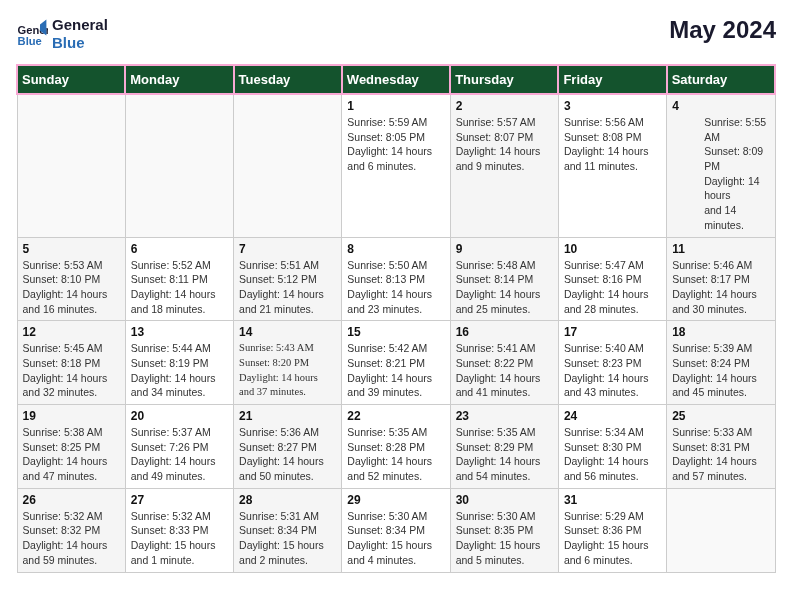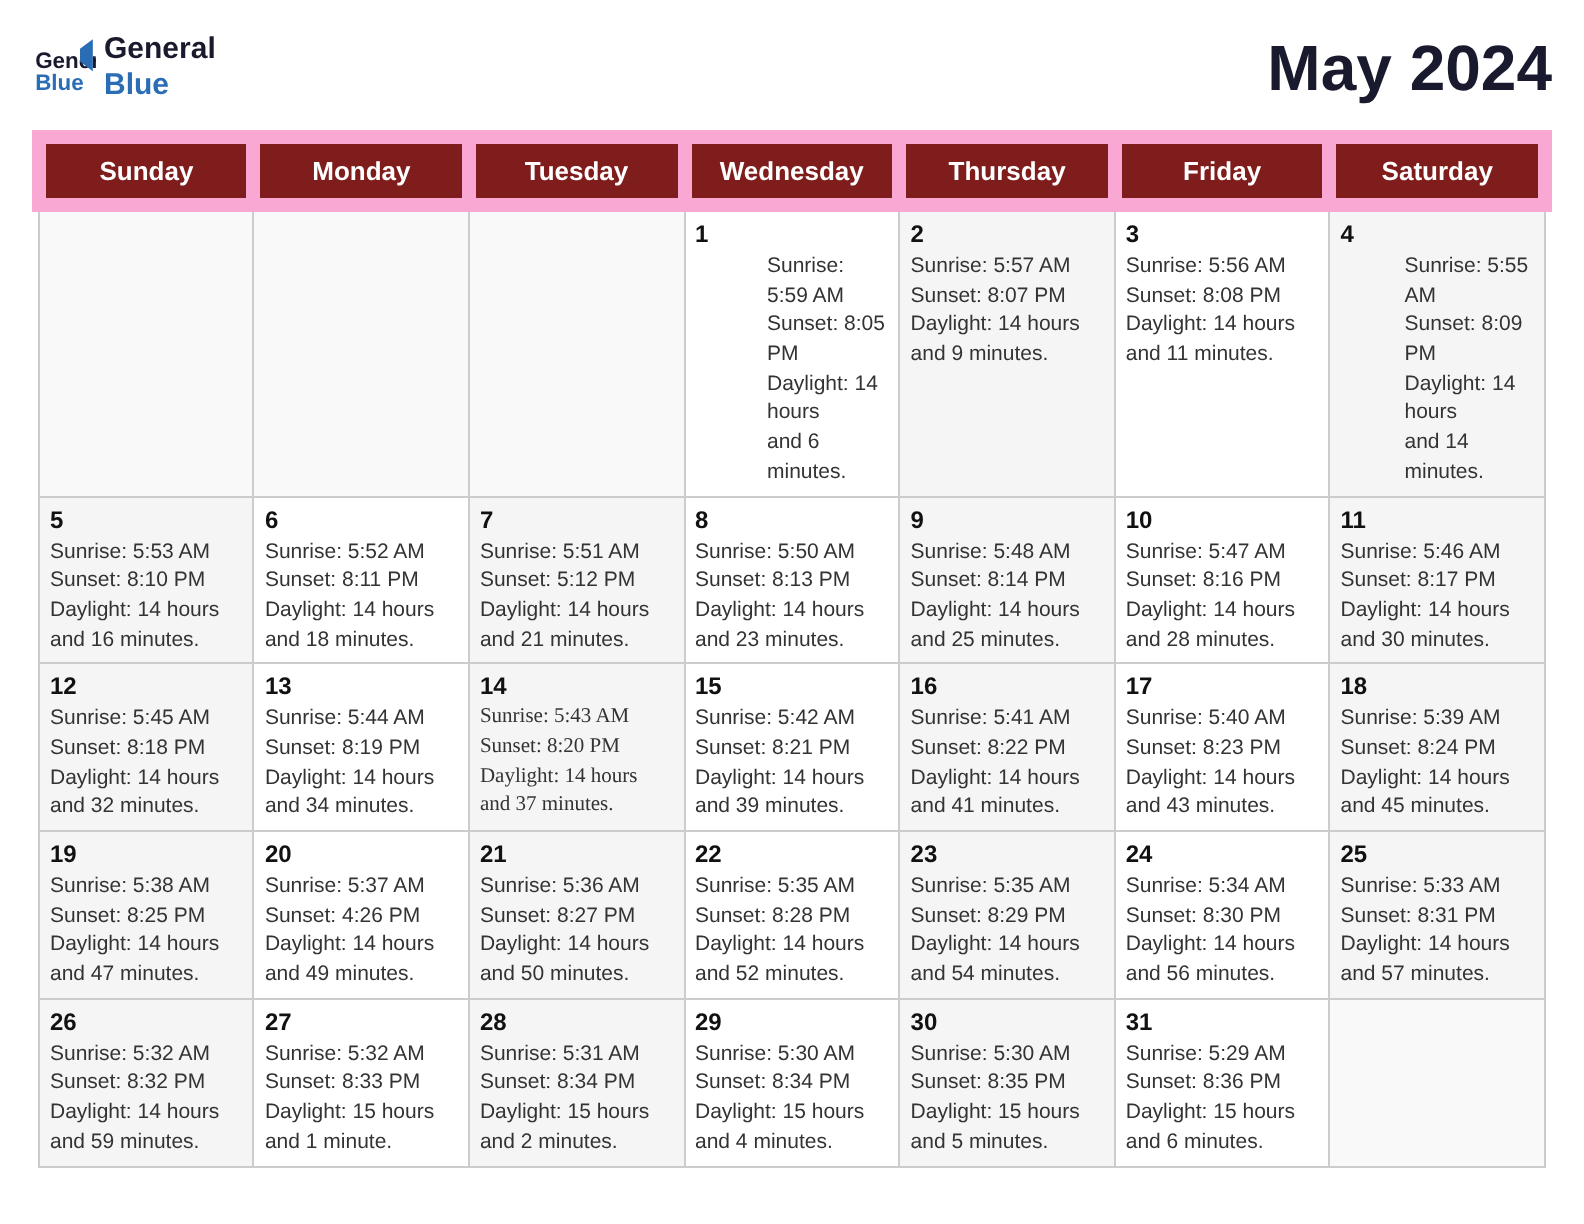--- a/index.html
+++ b/index.html
@@ -22,39 +22,39 @@
       gap: 4px;
     }
     .logo-icon {
       width: 32px;
       height: 32px;
     }
     .title-block {
       text-align: right;
     }
     .month-title {
-      font-size: 32px;
+      font-size: 24px;
       font-weight: bold;
       color: #1a1a2e;
     }
     .subtitle {
       font-size: 14px;
       color: #444;
     }
     table {
       width: 100%;
       border-collapse: collapse;
     }
     th {
-      background-color: #7f1d1d;
+      background-color: #14532d;
       color: #fff;
       font-size: 13px;
       padding: 6px 4px;
-      text-align: center;
-      border: 7px solid #f9a8d4;
+      text-align: left;
+      border: 2px solid #f9a8d4;
     }
     td {
       border: 1px solid #ccc;
       vertical-align: top;
       padding: 4px 5px;
       width: 108px;
       min-height: 80px;
       font-size: 11px;
       color: #333;
       background: #fff;
@@ -112,21 +112,21 @@
         <th>Saturday</th>
       </tr>
   </thead>
   <tbody id="calendar-body">
   <tr>
         <td class="empty-cell"></td>
         <td class="empty-cell"></td>
         <td class="empty-cell"></td>
         <td>
           <div class="day-num">1</div>
-          <div class="day-info" style="white-space: pre-line; margin-left: 36px;">Sunrise: 5:59 AM
+          <div class="day-info" style="white-space: pre-line;">Sunrise: 5:59 AM
 Sunset: 8:05 PM
 Daylight: 14 hours
 and 6 minutes.</div>
         </td>
         <td>
           <div class="day-num">2</div>
           <div class="day-info" style="white-space: pre-line;">Sunrise: 5:57 AM
 Sunset: 8:07 PM
 Daylight: 14 hours
 and 9 minutes.</div>
@@ -252,21 +252,21 @@
         <td>
           <div class="day-num">19</div>
           <div class="day-info" style="white-space: pre-line;">Sunrise: 5:38 AM
 Sunset: 8:25 PM
 Daylight: 14 hours
 and 47 minutes.</div>
         </td>
         <td>
           <div class="day-num">20</div>
           <div class="day-info" style="white-space: pre-line;">Sunrise: 5:37 AM
-Sunset: 4:26 PM
+Sunset: 7:26 PM
 Daylight: 14 hours
 and 49 minutes.</div>
         </td>
         <td>
           <div class="day-num">21</div>
           <div class="day-info" style="white-space: pre-line;">Sunrise: 5:36 AM
 Sunset: 8:27 PM
 Daylight: 14 hours
 and 50 minutes.</div>
         </td>

